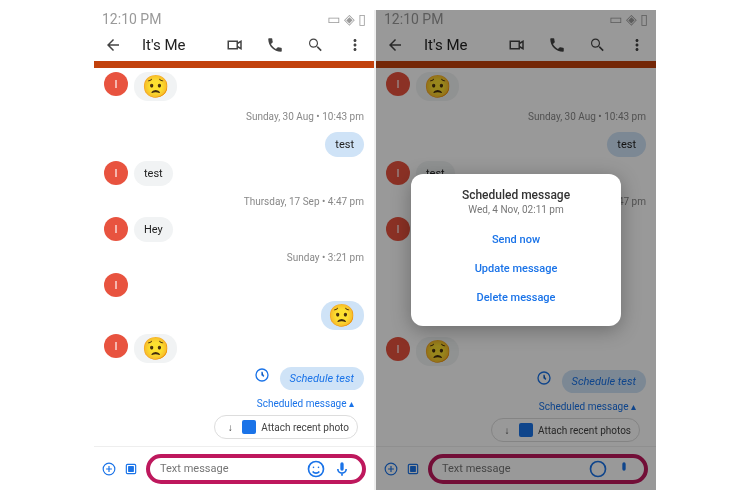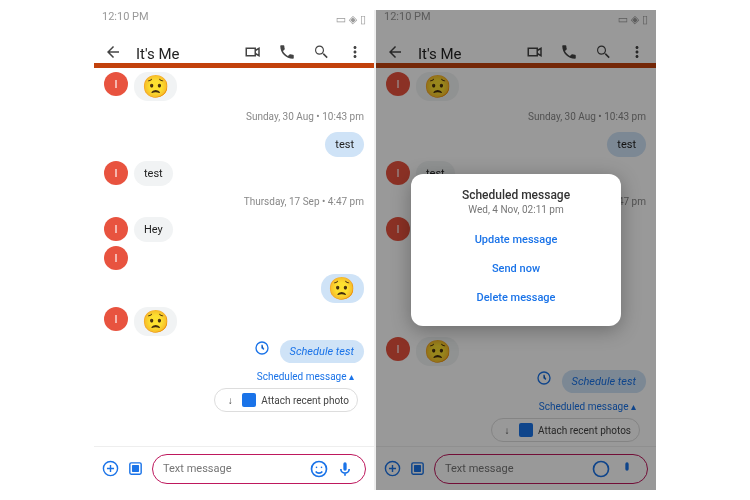--- a/index.html
+++ b/index.html
@@ -1,43 +1,43 @@
 <!DOCTYPE html>
 <html><head>
 <meta charset="utf-8">
 <style>
 *{margin:0;padding:0;box-sizing:border-box;font-family:Roboto,Arial,sans-serif}
 body{background:#fff;width:750px;height:500px;display:flex;justify-content:center;align-items:center}
 .container{display:flex;gap:2px;background:#eee}
 .phone{width:280px;height:480px;background:#fff;position:relative;overflow:hidden;display:flex;flex-direction:column}
 .phone.dimmed::before{content:"";position:absolute;inset:0;background:rgba(0,0,0,0.4);z-index:5}
-.statusbar{height:18px;display:flex;justify-content:space-between;padding:0 8px;font-size:11px;color:#999}
+.statusbar{height:18px;display:flex;justify-content:space-between;align-items:center;padding:0 8px;font-size:14px;color:#999}
 .statusbar .right{display:flex;gap:3px;align-items:center}
-.header{height:40px;display:flex;align-items:flex-end;padding:0 8px;gap:12px;border-bottom:5px solid #c2410c}
+.header{height:40px;display:flex;align-items:center;padding:0 8px;gap:18px;border-bottom:7px solid #c2410c}
 .header .title{flex:1;font-size:15px;color:#222}
 .icon-btn{width:22px;height:22px;display:flex;align-items:center;justify-content:center;color:#444;cursor:pointer}
 .icon-btn svg{width:18px;height:18px}
 .chat{flex:1;overflow:hidden;padding:4px 10px;display:flex;flex-direction:column;gap:4px;font-size:11px}
 .daterow{text-align:right;font-size:10px;color:#888;margin:6px 0}
 .msgrow{display:flex;align-items:flex-start;gap:6px}
 .msgrow.out{justify-content:flex-end}
 .avatar{width:24px;height:24px;border-radius:50%;background:#e8533f;color:#fff;font-size:11px;display:flex;align-items:center;justify-content:center;flex-shrink:0}
 .bubble{padding:6px 10px;border-radius:14px;max-width:180px;word-break:break-all;font-size:11px}
 .bubble.in{background:#f1f3f4;color:#222}
 .bubble.out{background:#cfe3f7;color:#222}
 .emoji-bubble{font-size:22px;padding:2px 8px}
 .scheduled-pill{background:#cfe3f7;color:#1a73e8;font-style:italic;padding:5px 10px;border-radius:14px;font-size:11px}
 .clock-icon{width:16px;height:16px;color:#1a73e8;margin-right:4px}
 .sched-link{text-align:right;color:#1a73e8;font-size:10px;margin:4px 10px 2px 0}
 .attach-chip{align-self:flex-end;display:flex;align-items:center;gap:5px;border:1px solid #ddd;border-radius:14px;padding:4px 8px;font-size:10px;color:#444;margin-right:6px}
 .attach-chip .dl{width:14px;height:14px;display:flex;align-items:center;justify-content:center}
 .attach-chip .pic{width:14px;height:14px;background:#1a73e8;border-radius:2px}
 .composer{height:44px;display:flex;align-items:center;gap:8px;padding:0 8px;border-top:1px solid #eee}
 .comp-icon{width:20px;height:20px;color:#1a73e8;display:flex;align-items:center;justify-content:center;cursor:pointer}
-.input-pill{flex:1;height:30px;border:1px solid #be185d;border-radius:15px;display:flex;align-items:center;padding:0 10px;gap:6px}
+.input-pill{flex:1;height:30px;border:4px solid #be185d;border-radius:15px;display:flex;align-items:center;padding:0 10px;gap:6px}
 .input-pill input{flex:1;border:none;outline:none;font-size:11px;color:#666}
 .modal{position:absolute;z-index:10;left:50%;top:50%;transform:translate(-50%,-50%);background:#fff;border-radius:12px;width:210px;padding:14px 10px;text-align:center;box-shadow:0 4px 20px rgba(0,0,0,0.3)}
 .modal .mtitle{font-size:12px;font-weight:500;color:#333}
 .modal .msub{font-size:10px;color:#777;margin:2px 0 10px}
 .modal .mopt{color:#1a73e8;font-size:11px;font-weight:500;padding:8px 0;cursor:pointer}
 </style>
 </head>
 <body>
 
 <div class="container">
@@ -87,20 +87,21 @@
         </div>
     <div class="msgrow">
       <div class="avatar">I</div>
       <div class="bubble in">test</div>
     </div>
     <div class="daterow">Thursday, 17 Sep • 4:47 pm</div>
     <div class="msgrow">
       <div class="avatar">I</div>
       <div class="bubble in">Hey</div>
     </div>
+    <div class="daterow">Sunday • 3:21 pm</div>
     <div class="msgrow">
       <div class="avatar">I</div>
     </div>
     <div class="msgrow out">
           <div class="bubble out emoji-bubble">😟</div>
         </div>
     <div class="msgrow">
       <div class="avatar">I</div>
       <div class="bubble in emoji-bubble">😟</div>
     </div>
@@ -248,19 +249,19 @@
             <svg viewBox="0 0 24 24">
               <rect x="10" y="4" width="4" height="10" rx="2" fill="currentColor"></rect>
             </svg>
           </div>
     </div>
   </div>
 
   <div class="modal">
     <div class="mtitle">Scheduled message</div>
     <div class="msub">Wed, 4 Nov, 02:11 pm</div>
+    <div class="mopt">Send now</div>
     <div class="mopt">Update message</div>
-    <div class="mopt">Send now</div>
     <div class="mopt">Delete message</div>
   </div>
 </div>
 
 </div>
 
 </body></html>

